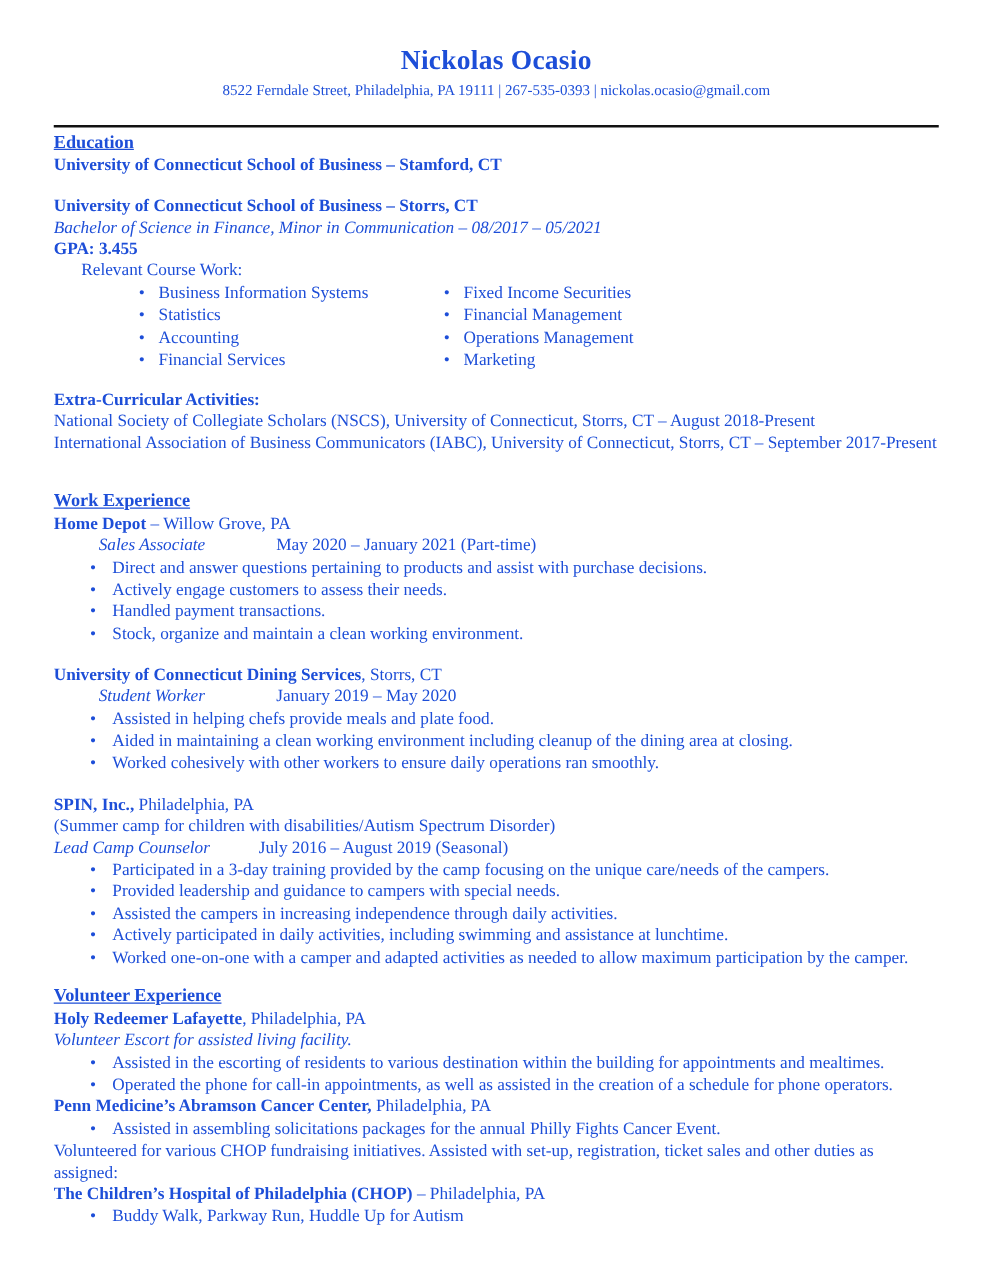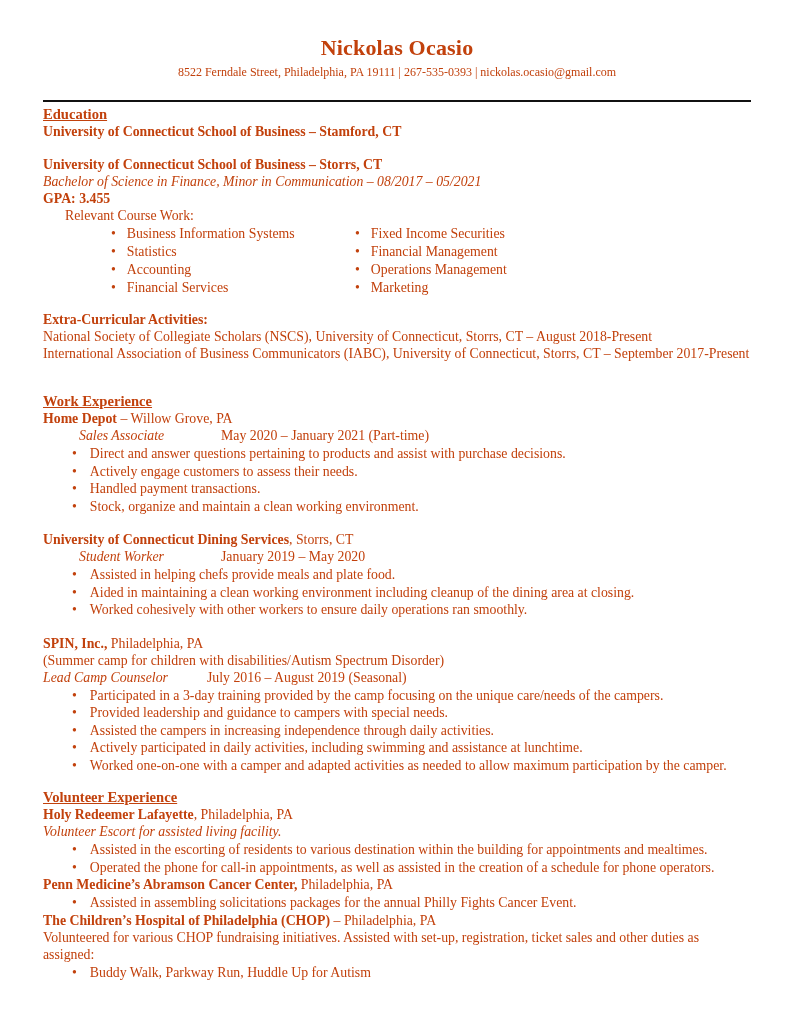--- a/index.html
+++ b/index.html
@@ -1,21 +1,21 @@
 <!DOCTYPE html>
 <html><head>
 <meta charset="utf-8">
 <style>
   * { margin:0; padding:0; box-sizing:border-box; }
   html,body { background:#fff; }
   .page {
     position:relative;
     width:791px; height:1024px;
     background:#ffffff;
-    color:#c2410c;
+    color:#1d4ed8;
     font-family:"Liberation Serif","DejaVu Serif",serif;
     font-size:13.8px;
     line-height:17px;
     padding:34px 40px 0 43px;
     overflow:hidden;
   }
   .center { text-align:center; }
   .name {
     font-size:22px;
     font-weight:bold;
@@ -232,22 +232,22 @@
       <div><b>Penn Medicine’s Abramson Cancer Center,</b><span> Philadelphia, PA</span></div>
       <div class="list">
           <div class="li">
             <span class="blt">•</span>
             <span class="litext">Assisted in assembling solicitations packages for the annual Philly Fights Cancer Event.</span>
           </div>
         </div>
     </div>
 
     <div>
+      <div>Volunteered for various CHOP fundraising initiatives. Assisted with set-up, registration, ticket sales and other duties as assigned:</div>
       <div><b>The Children’s Hospital of Philadelphia (CHOP)</b><span> – Philadelphia, PA</span></div>
-      <div>Volunteered for various CHOP fundraising initiatives. Assisted with set-up, registration, ticket sales and other duties as assigned:</div>
       <div class="list">
           <div class="li">
             <span class="blt">•</span>
             <span class="litext">Buddy Walk, Parkway Run, Huddle Up for Autism</span>
           </div>
         </div>
     </div>
   </div>
 
   <div class="gap30"></div>

